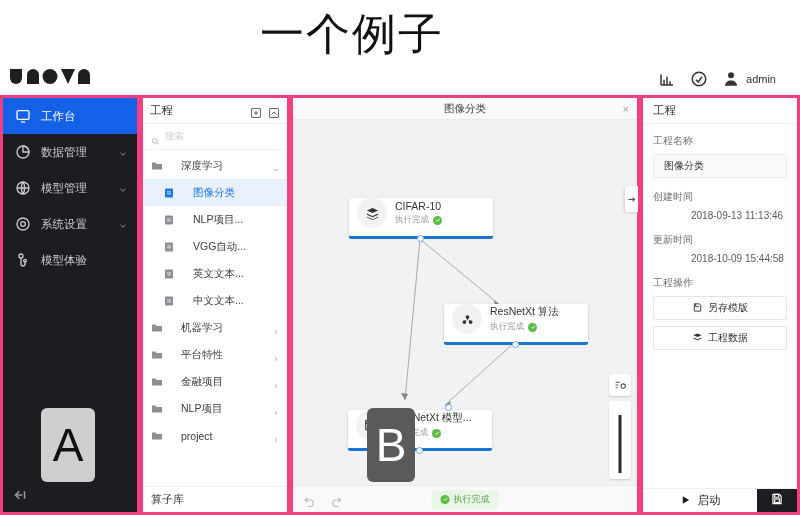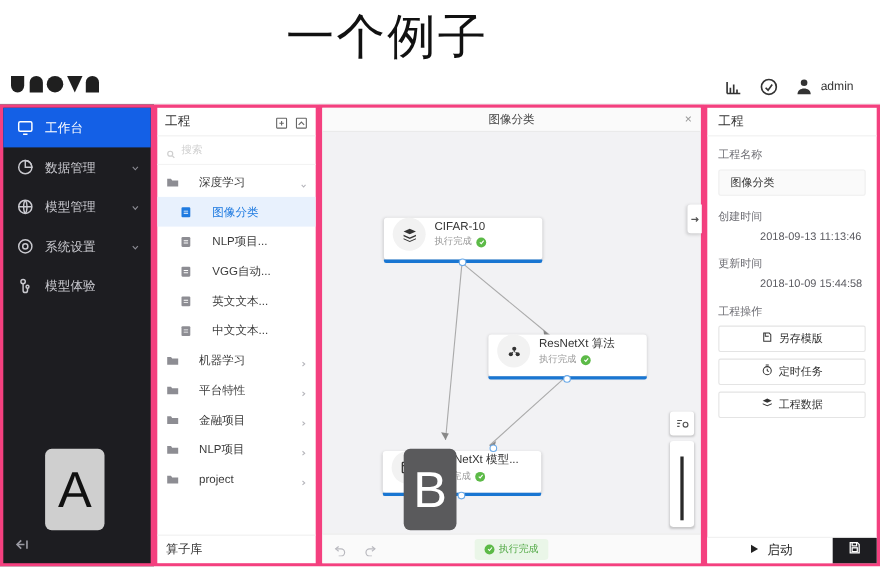--- a/index.html
+++ b/index.html
@@ -618,29 +618,20 @@
         <div class="pd-btn">
           <span>
             <svg viewBox="0 0 24 24" fill="none" stroke="currentColor" stroke-width="2">
                 <path d="M5 4h11l3 3v13H5z"></path>
                 <path d="M8 4v6h7"></path>
               </svg>
           </span>
           <span>另存模版</span>
         </div>
 
-        <div class="pd-btn">
-          <span>
-            <svg viewBox="0 0 24 24" fill="none" stroke="currentColor" stroke-width="2">
-                <circle cx="12" cy="13" r="8"></circle>
-                <path d="M12 9v4l3 2M9 2h6"></path>
-              </svg>
-          </span>
-          <span>定时任务</span>
-        </div>
 
         <div class="pd-btn">
           <span>
             <svg viewBox="0 0 24 24" fill="currentColor">
                 <path d="M12 3l9 4-9 4-9-4z"></path>
                 <path d="M3 12l9 4 9-4v2l-9 4-9-4z"></path>
               </svg>
           </span>
           <span>工程数据</span>
         </div>

